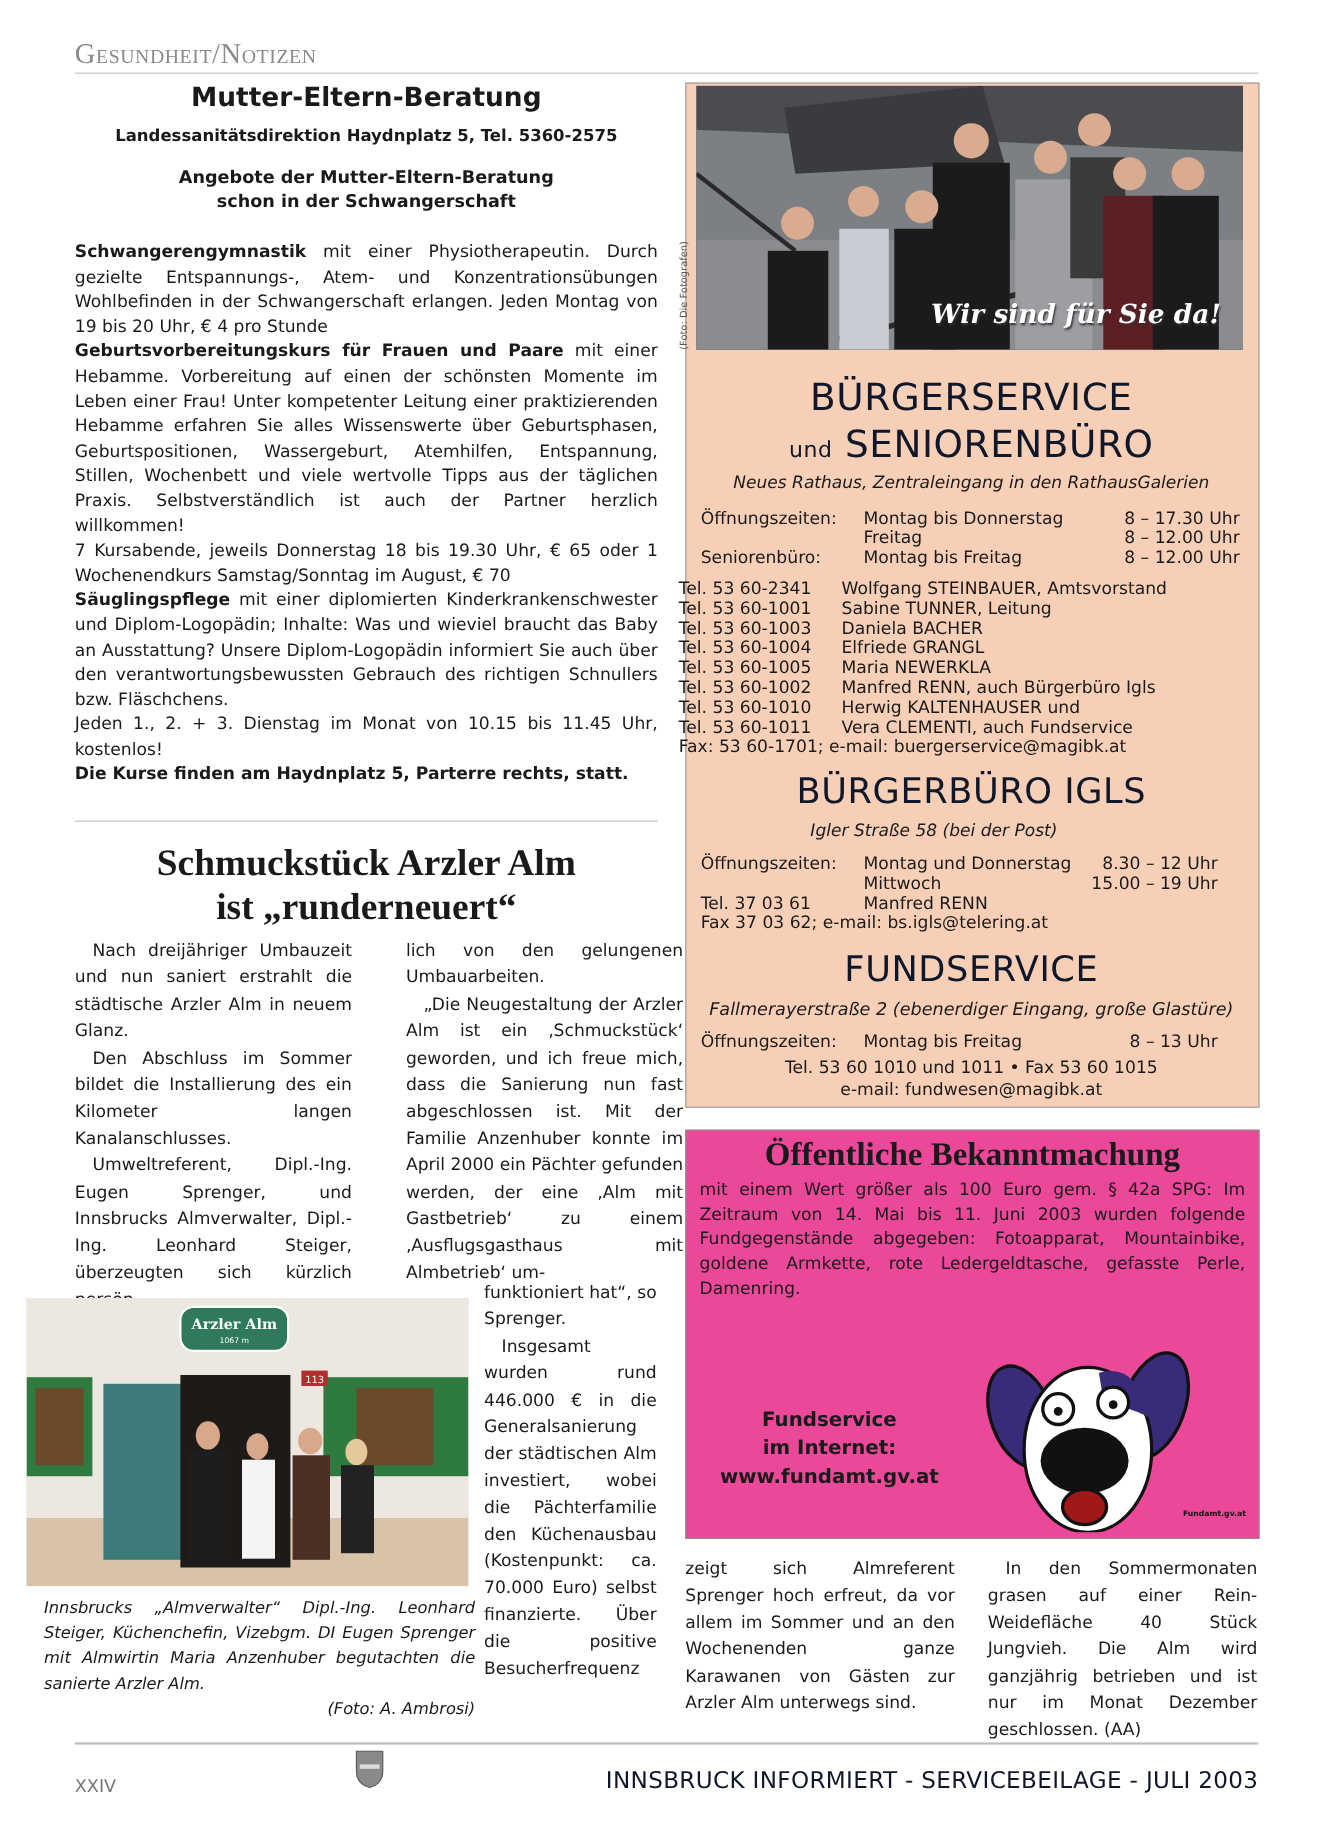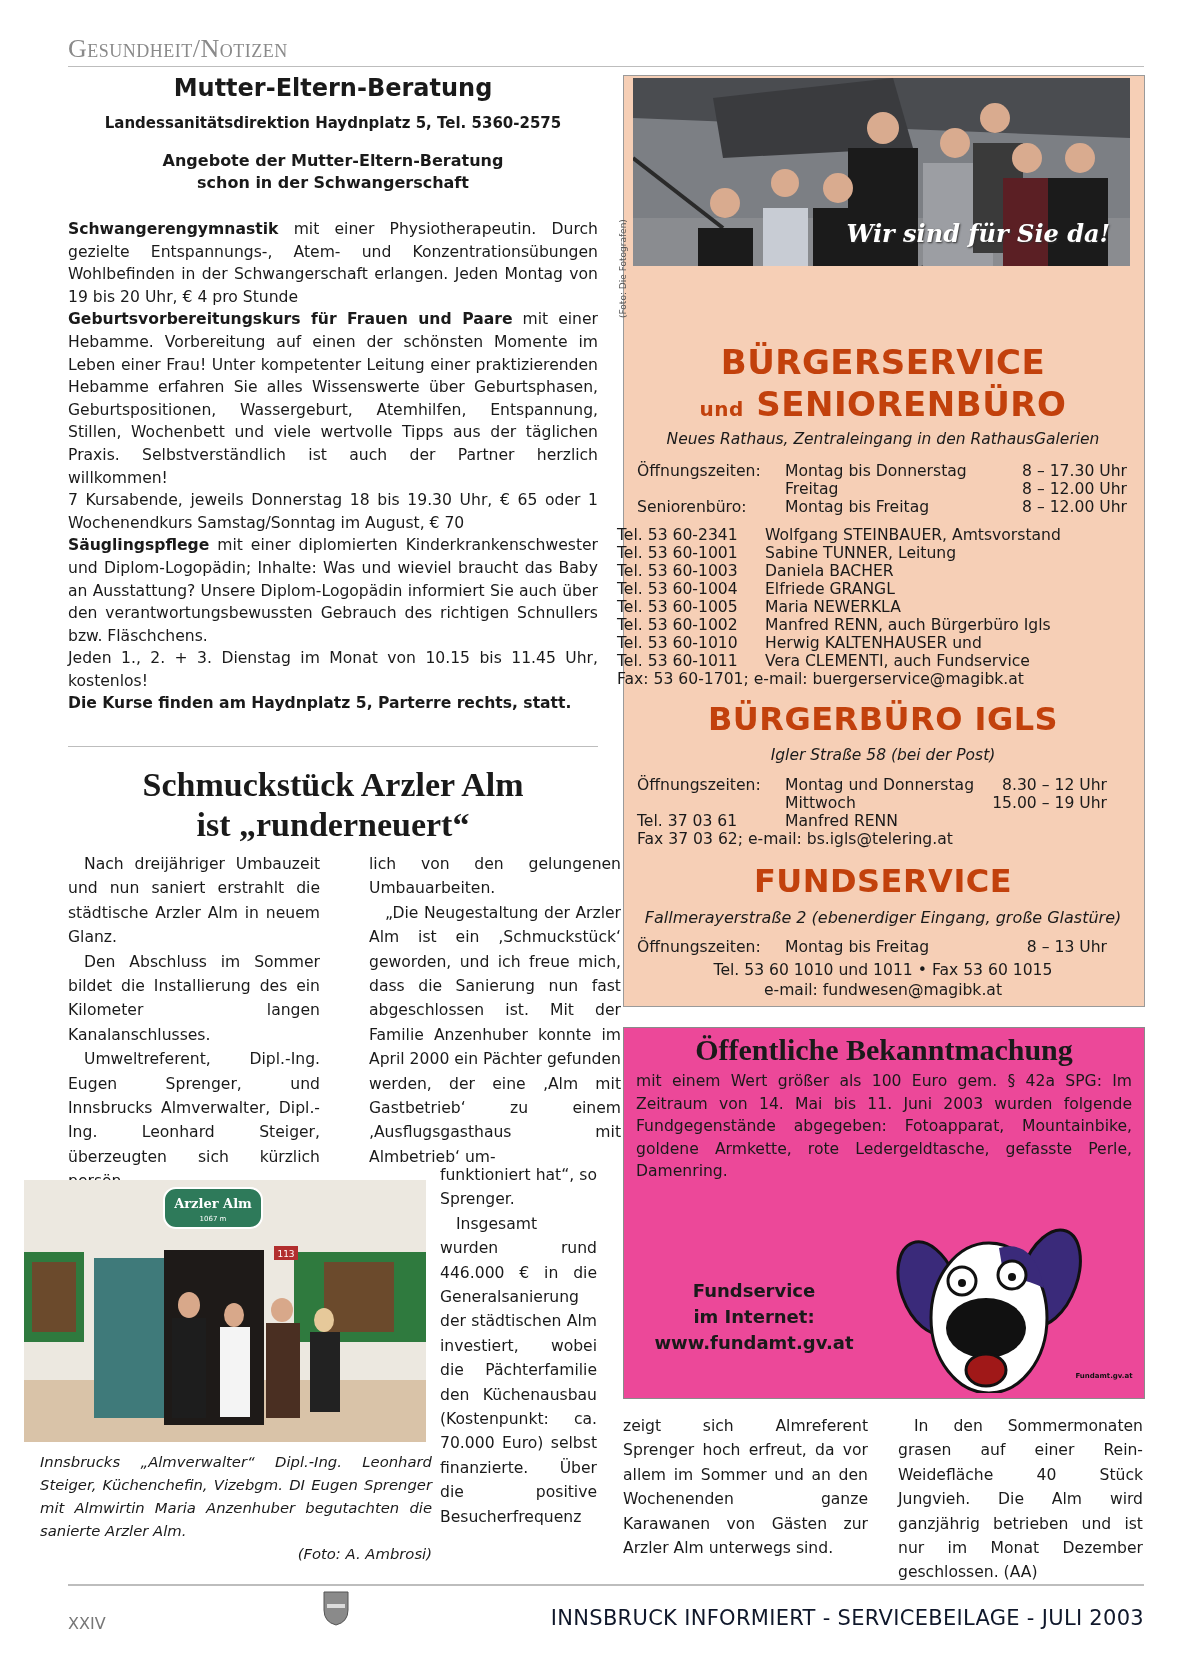--- a/index.html
+++ b/index.html
@@ -14,24 +14,24 @@
   .body-text { top:218px; font-size:15.6px; line-height:22.6px; text-align:justify; }
   .body-text b { font-weight:bold; }
   .arzler-title { left:68px; width:530px; top:765px; text-align:center; font-family:"Liberation Serif", serif; font-weight:bold; font-size:34px; line-height:40px; }
   .article-col { font-size:15.6px; line-height:24.4px; text-align:justify; }
   .article-col p { margin:0; }
   .indent { text-indent:16px; }
   .photo-arzler { left:24px; top:1180px; width:402px; height:262px; background:#e9e4dc; overflow:hidden; }
   .caption { left:40px; width:392px; top:1450px; font-style:italic; font-size:14.8px; line-height:23px; text-align:justify; }
   .caption-credit { text-align:right; }
   .pink-box { left:623px; top:75px; width:520px; height:930px; background:#f6cfb6; border:1px solid #9a9a9a; }
-  .team-photo { left:633px; top:78px; width:497px; height:188px; background:#5f6266; overflow:hidden; }
+  .team-photo { left:633px; top:78px; width:497px; height:240px; background:#5f6266; overflow:hidden; }
   .photo-credit { left:610px; top:210px; font-size:9px; color:#555; transform:rotate(-90deg); transform-origin:left top; width:120px; }
   .team-slogan { position:absolute; right:20px; bottom:18px; font-family:"DejaVu Serif", serif; font-style:italic; font-weight:bold; font-size:24px; color:#ffffff; text-shadow:1px 1px 2px #333; }
-  .big-head { text-align:center; font-weight:bold; font-size:34px; letter-spacing:0.5px; color:#c2410c; }
+  .big-head { text-align:center; font-weight:normal; font-size:34px; letter-spacing:0.5px; color:#0f172a; }
   .italic-addr { text-align:center; font-style:italic; font-size:15.5px; }
   .table-row { display:flex; font-size:15.6px; line-height:18px; }
   .c1 { width:148px; } .c2 { flex:1; } .c3 { width:120px; text-align:right; padding-right:0; }
   .staff-row { display:flex; font-size:15.6px; line-height:18px; }
   .staff-tel { width:148px; }
   .notice-box { left:623px; top:1027px; width:520px; height:370px; border:1px solid #8a8a8a; background:#ec4899; }
   .notice-title { text-align:center; font-family:"Liberation Serif", serif; font-weight:bold; font-size:30px; line-height:36px; }
   .notice-text { font-size:15.6px; line-height:22.6px; text-align:justify; }
   .fund-link { text-align:center; font-weight:bold; font-size:18px; line-height:26px; }
   .footer-rule { left:68px; top:1584px; width:1076px; }
@@ -197,21 +197,21 @@
       <span>Herwig KALTENHAUSER und</span>
     </div>
   <div class="staff-row">
       <span class="staff-tel">Tel. 53 60-1011</span>
       <span>Vera CLEMENTI, auch Fundservice</span>
     </div>
   <div class="staff-row">Fax: 53 60-1701; e-mail: buergerservice@magibk.at</div>
 </div>
 
 <div class="abs big-head" style="left:623px;width:520px;top:700px;font-size:32px;line-height:38px;">BÜRGERBÜRO IGLS</div>
-<div class="abs italic-addr" style="left:623px;width:520px;top:746px;">Igler Straße 58  (bei der Post)</div>
+<div class="abs italic-addr" style="left:589px;width:520px;top:746px;">Igler Straße 58  (bei der Post)</div>
 <div class="abs" style="left:637px;width:470px;top:776px;">
   <div class="table-row">
       <span class="c1">Öffnungszeiten:</span>
       <span class="c2">Montag und Donnerstag</span>
       <span class="c3">8.30 – 12 Uhr</span>
     </div>
   <div class="table-row">
       <span class="c1"></span>
       <span class="c2">Mittwoch</span>
       <span class="c3">15.00 – 19 Uhr</span>

